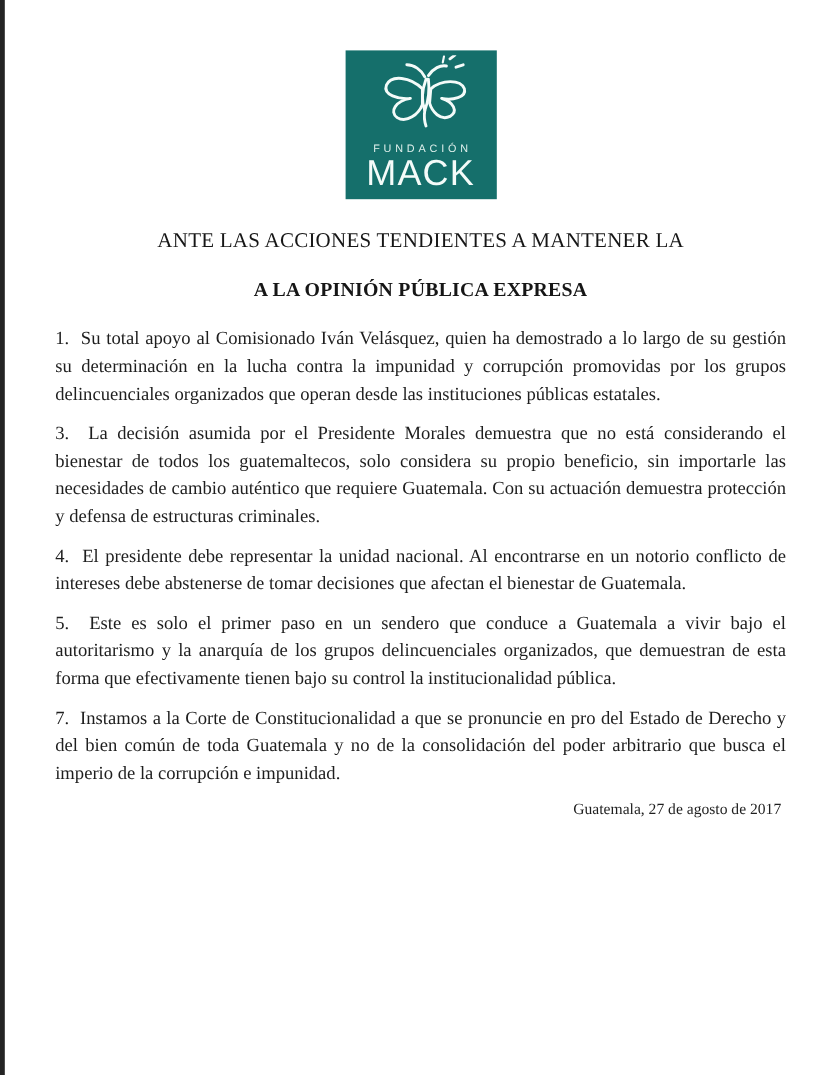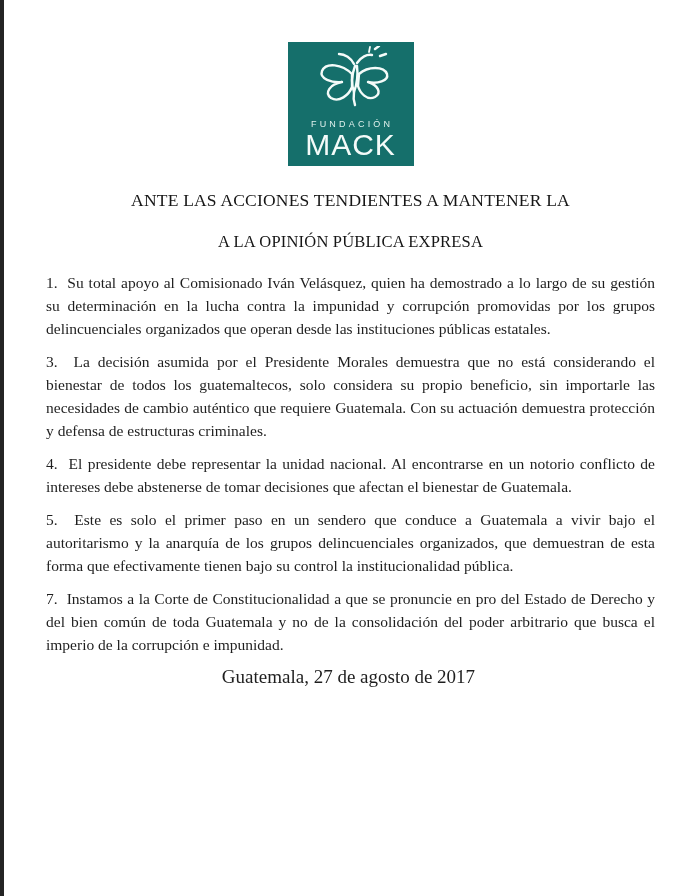--- a/index.html
+++ b/index.html
@@ -82,39 +82,39 @@
     font-size: 17.5px;
     font-weight: normal;
     line-height: 25px;
     letter-spacing: 0.2px;
     color: #161616;
   }
   .subtitle {
     margin: 19px 0 0 0;
     text-align: center;
     font-size: 16.5px;
-    font-weight: normal;
+    font-weight: bold;
     letter-spacing: 0.2px;
     color: #161616;
   }
   
   .body-text {
     margin-top: 19px;
   }
   .body-text p {
     margin: 0 0 10px 0;
     font-size: 15.5px;
     line-height: 23px;
     text-align: justify;
     color: #1e1e1e;
   }
   .dateline {
     margin: 5px 4px 0 0;
-    text-align: center;
-    font-size: 19px;
+    text-align: right;
+    font-size: 13px;
     color: #1e1e1e;
   }
 </style>
 </head>
 <body>
 
 <div class="page">
   <div class="left-edge"></div>
 
   <div class="content">

